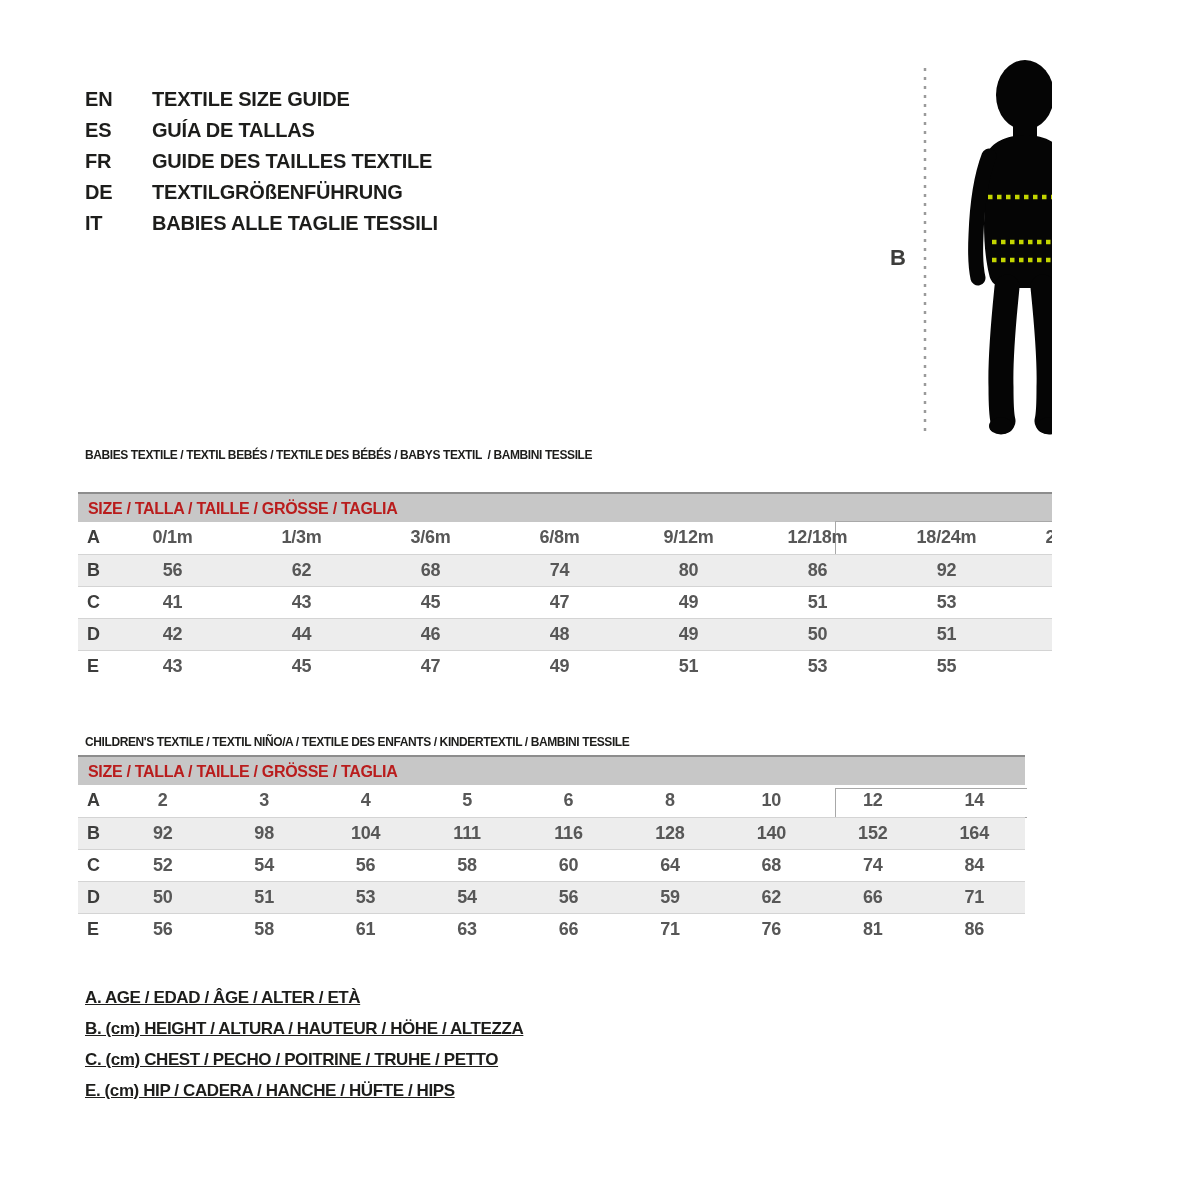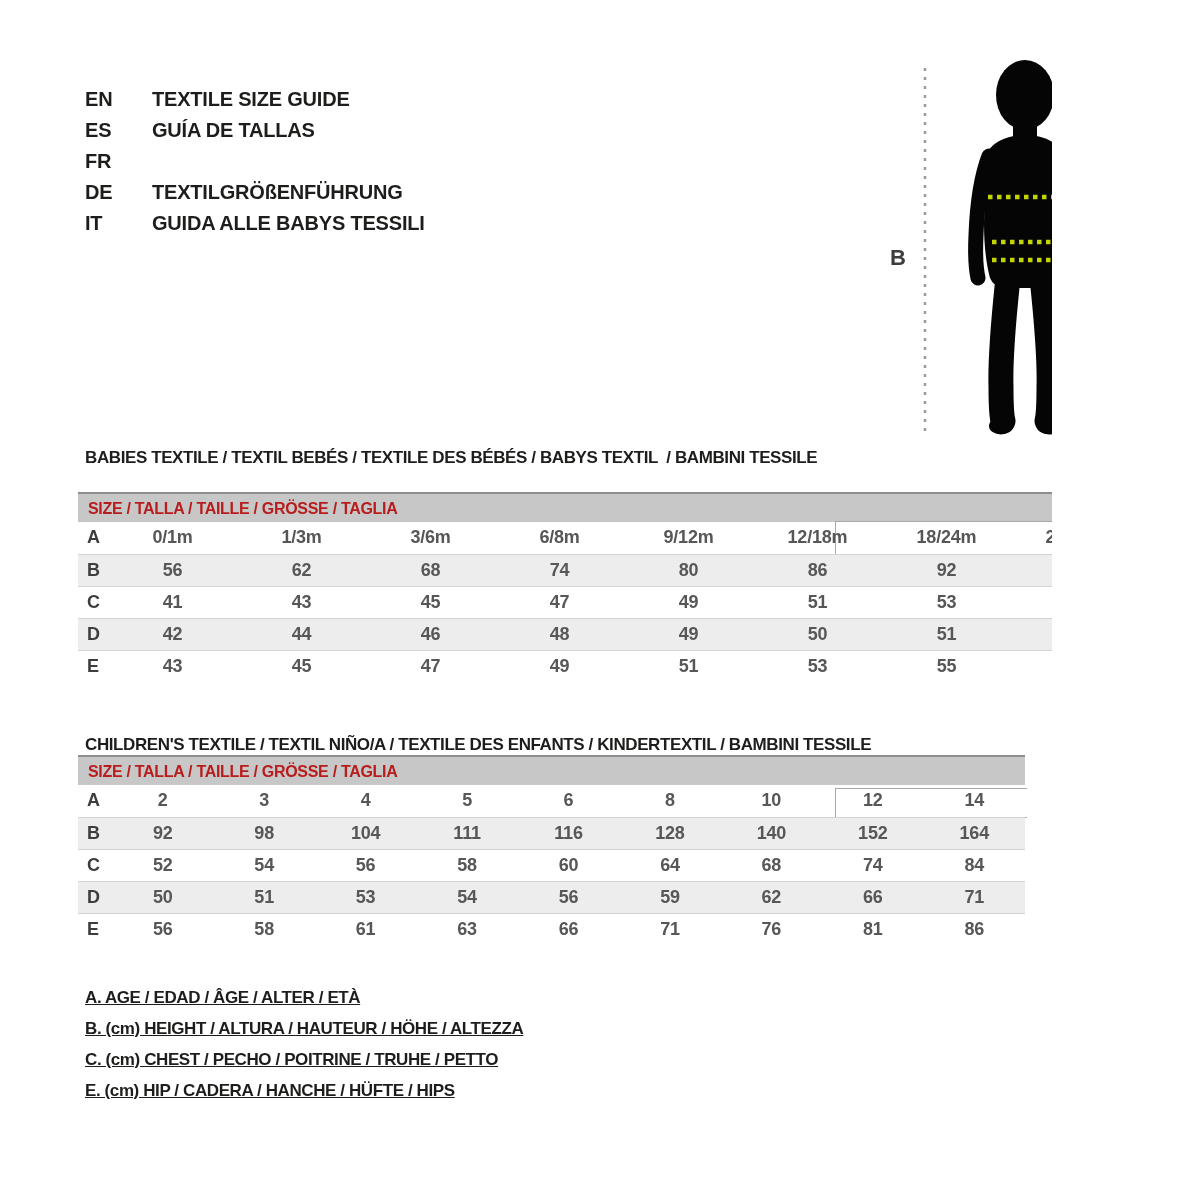--- a/index.html
+++ b/index.html
@@ -5,21 +5,21 @@
   html,body{margin:0;padding:0;background:#fff;}
   .canvas{position:relative;width:1052px;height:1200px;background:#fff;overflow:hidden;
           font-family:"Liberation Sans",sans-serif;font-weight:bold;color:#1d1d1b;border-radius:32px;}
 
   
   .lang-list{position:absolute;left:85px;top:84px;font-size:20px;line-height:31px;letter-spacing:-0.2px;}
   .lang-row{display:flex;}
   .lang-code{width:67px;flex:0 0 67px;}
 
   
-  .section-heading{position:absolute;left:85px;font-size:17px;letter-spacing:-0.4px;white-space:pre;}
+  .section-heading{position:absolute;left:85px;font-size:12px;letter-spacing:-0.4px;white-space:pre;}
   .babies-heading{top:448px;}
   .children-heading{top:735px;}
 
   
   .size-table{position:absolute;left:78px;}
   .babies-table{top:492px;width:1062px;}
   .children-table{top:755px;width:947px;}
   .t-band{position:relative;z-index:0;height:30px;line-height:30px;background:#c7c7c7;
           border-top:2px solid #8d8d8d;color:#b91c1c;font-size:16px;padding-left:10px;
           letter-spacing:-0.3px;box-sizing:border-box;}
@@ -59,28 +59,29 @@
     <div class="lang-row">
       <span class="lang-code">EN</span>
       <span>TEXTILE SIZE GUIDE</span>
     </div>
     <div class="lang-row">
       <span class="lang-code">ES</span>
       <span>GUÍA DE TALLAS</span>
     </div>
     <div class="lang-row">
       <span class="lang-code">FR</span>
+      <span>GUIDE DES TAILLES TEXTILE</span>
     </div>
     <div class="lang-row">
       <span class="lang-code">DE</span>
       <span>TEXTILGRÖßENFÜHRUNG</span>
     </div>
     <div class="lang-row">
       <span class="lang-code">IT</span>
-      <span>GUIDA ALLE BABYS TESSILI</span>
+      <span>BABIES ALLE TAGLIE TESSILI</span>
     </div>
   </div>
 
   <svg class="figure-svg" viewBox="0 0 280 390">
     <line x1="45" y1="13" x2="45" y2="377" stroke="#9a9a9a" stroke-width="2.5" stroke-dasharray="3 6"></line>
     <g fill="#050505" stroke="none">
       <ellipse cx="145" cy="40" rx="29" ry="35"></ellipse>
       <rect x="133" y="58" width="24" height="26"></rect>
       <path d="M145,80 C124,80 107,90 106,103 L104,168 C104,190 106,206 109,219
                Q111,231 124,233 L166,233 Q179,231 181,219 C184,206 186,190 186,168

